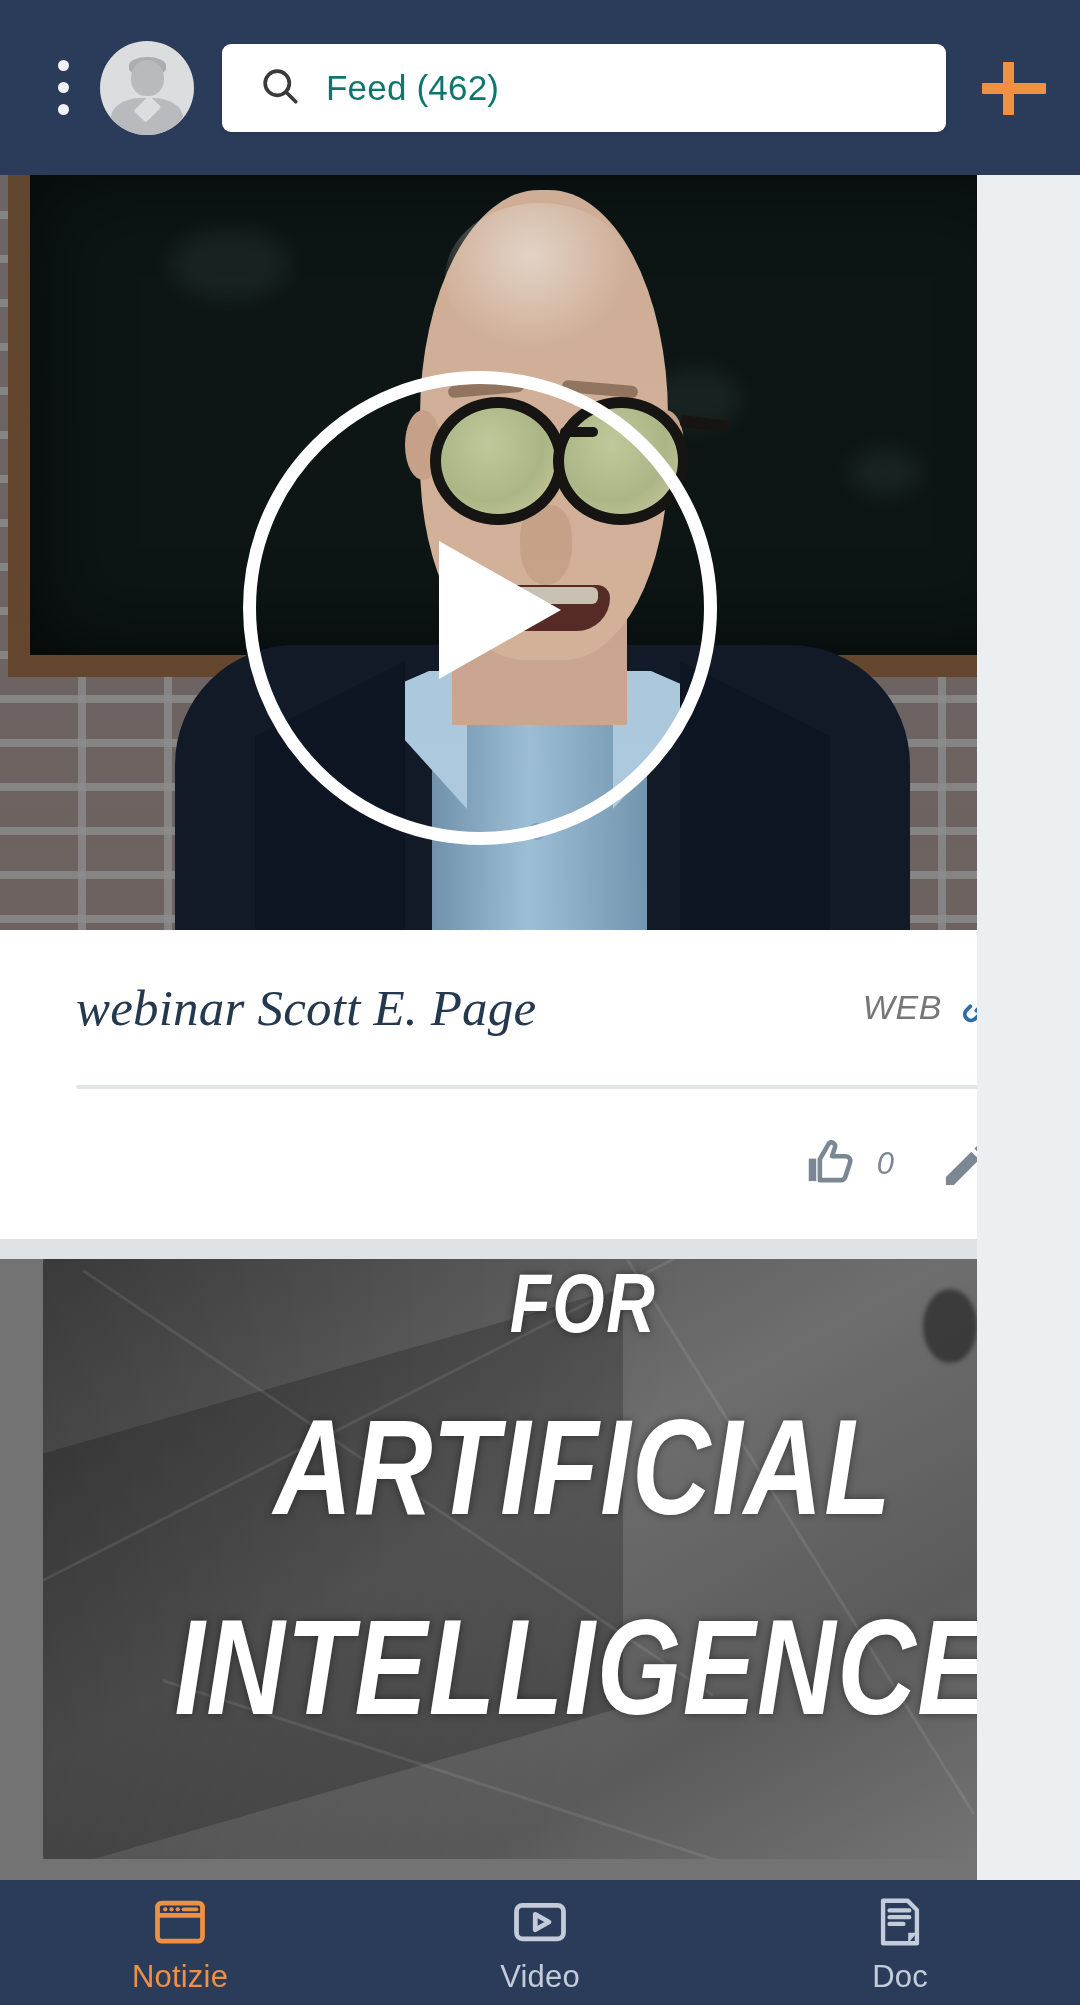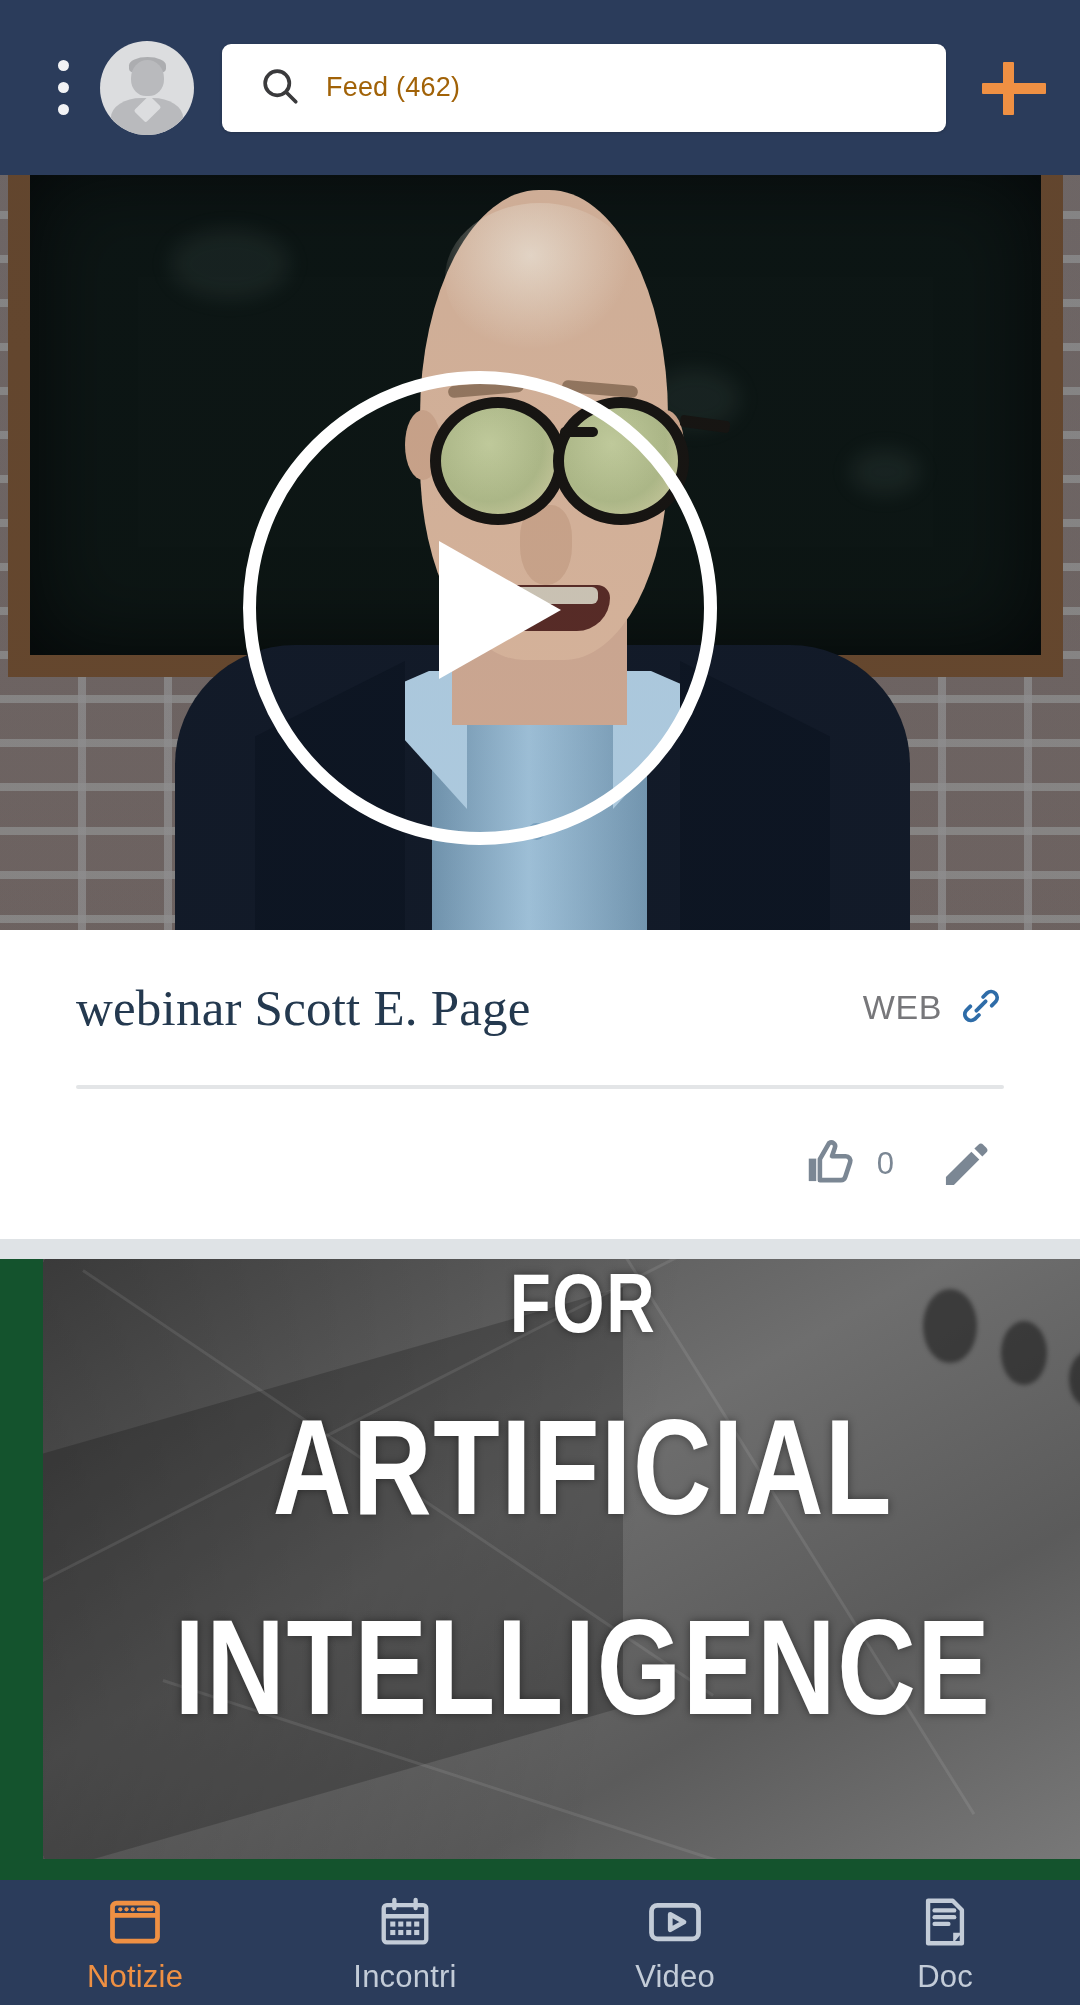--- a/index.html
+++ b/index.html
@@ -99,22 +99,22 @@
     background: #ffffff;
     border-radius: 9px;
     display: flex;
     align-items: center;
     padding-left: 36px;
     box-shadow: 0 1px 3px rgba(0,0,0,.18);
     cursor: text;
   }
   .search-icon { flex: 0 0 auto; display: block; }
   .search-text {
-    font-size: 27px;
-    color: #a16207;
+    font-size: 35px;
+    color: #0f766e;
     margin-left: 24px;
     letter-spacing: .2px;
     white-space: nowrap;
   }
 
   .plus-button {
     flex: 0 0 auto;
     width: 76px; height: 76px;
     position: relative;
     cursor: pointer;
@@ -125,24 +125,25 @@
     background: #ef9043;
     border-radius: 1px;
   }
   .plus-button::before { left: 6px; top: 33px; width: 64px; height: 11px; }
   .plus-button::after  { left: 26.5px; top: 12px; width: 11px; height: 53px; }
 
   
   .feed {
     position: absolute;
     top: 175px; left: 0;
-    width: 1080px;
+    width: 977px;
     height: 1705px;
-    background: #14532d;
+    background: #737373;
     overflow: hidden;
+    font-style: italic;
   }
 
   .card { background: #ffffff; width: 1080px; }
 
   
   .thumb {
     position: relative;
     width: 1080px;
     height: 755px;
     overflow: hidden;
@@ -632,41 +633,20 @@
           <line x1="3" y1="9.3" x2="21" y2="9.3"></line>
           <circle cx="6.1" cy="6.9" r="0.85" fill="#ef9043" stroke="none"></circle>
           <circle cx="8.6" cy="6.9" r="0.85" fill="#ef9043" stroke="none"></circle>
           <circle cx="11.1" cy="6.9" r="0.85" fill="#ef9043" stroke="none"></circle>
           <line x1="13.4" y1="6.9" x2="18.6" y2="6.9" stroke-width="1.5" stroke-linecap="round"></line>
         </svg>
       </div>
       <div class="nav-label">Notizie</div>
     </div>
 
-    <div class="nav-item">
-      <div class="nav-icon">
-        <svg width="58" height="58" viewBox="0 0 24 24" fill="none" stroke="#c3ccd8" stroke-width="1.8" stroke-linejoin="round">
-          <rect x="3.2" y="5" width="17.6" height="15.4" rx="1.3"></rect>
-          <line x1="3.2" y1="9.6" x2="20.8" y2="9.6"></line>
-          <line x1="7.6" y1="2.9" x2="7.6" y2="6.2" stroke-linecap="round"></line>
-          <line x1="16.4" y1="2.9" x2="16.4" y2="6.2" stroke-linecap="round"></line>
-          <g fill="#c3ccd8" stroke="none">
-            <rect x="5.9" y="11.8" width="2.1" height="2.1"></rect>
-            <rect x="9.2" y="11.8" width="2.1" height="2.1"></rect>
-            <rect x="12.5" y="11.8" width="2.1" height="2.1"></rect>
-            <rect x="15.8" y="11.8" width="2.1" height="2.1"></rect>
-            <rect x="5.9" y="15.3" width="2.1" height="2.1"></rect>
-            <rect x="9.2" y="15.3" width="2.1" height="2.1"></rect>
-            <rect x="12.5" y="15.3" width="2.1" height="2.1"></rect>
-            <rect x="15.8" y="15.3" width="2.1" height="2.1"></rect>
-          </g>
-        </svg>
-      </div>
-      <div class="nav-label">Incontri</div>
-    </div>
 
     <div class="nav-item">
       <div class="nav-icon">
         <svg width="60" height="60" viewBox="0 0 24 24" fill="none" stroke="#c3ccd8" stroke-width="1.9" stroke-linejoin="round">
           <rect x="2.6" y="5.3" width="18.8" height="13.4" rx="2.4"></rect>
           <path d="M10.1 8.9 L15.6 12 L10.1 15.1 z"></path>
         </svg>
       </div>
       <div class="nav-label">Video</div>
     </div>

